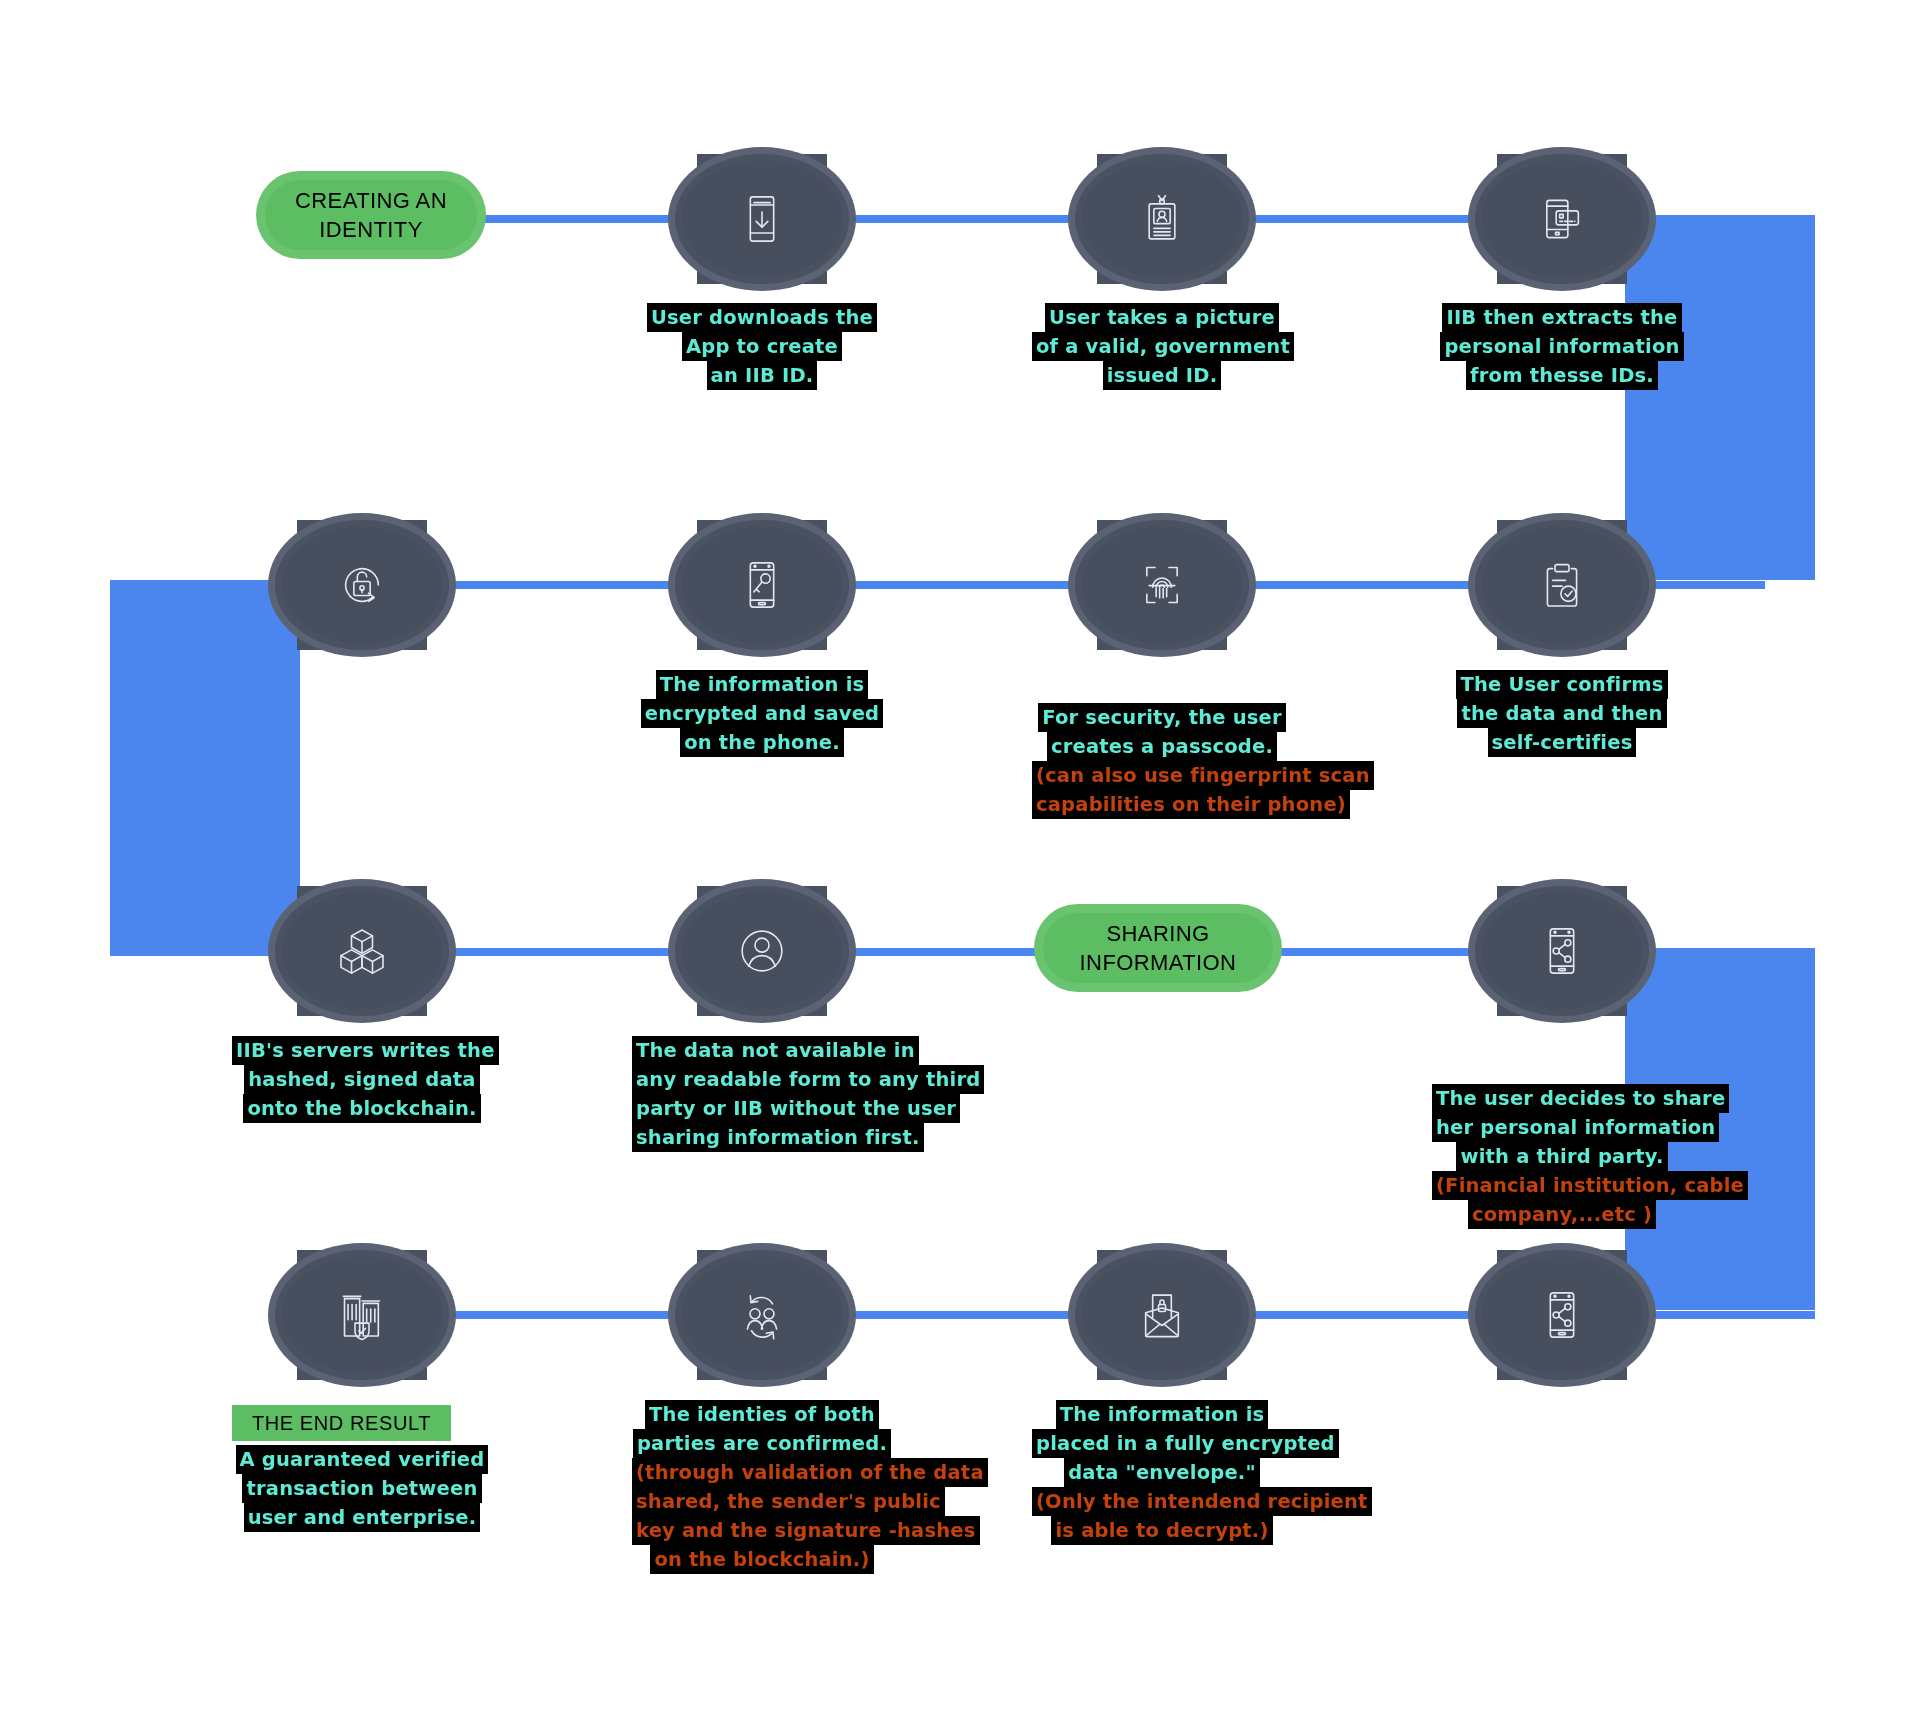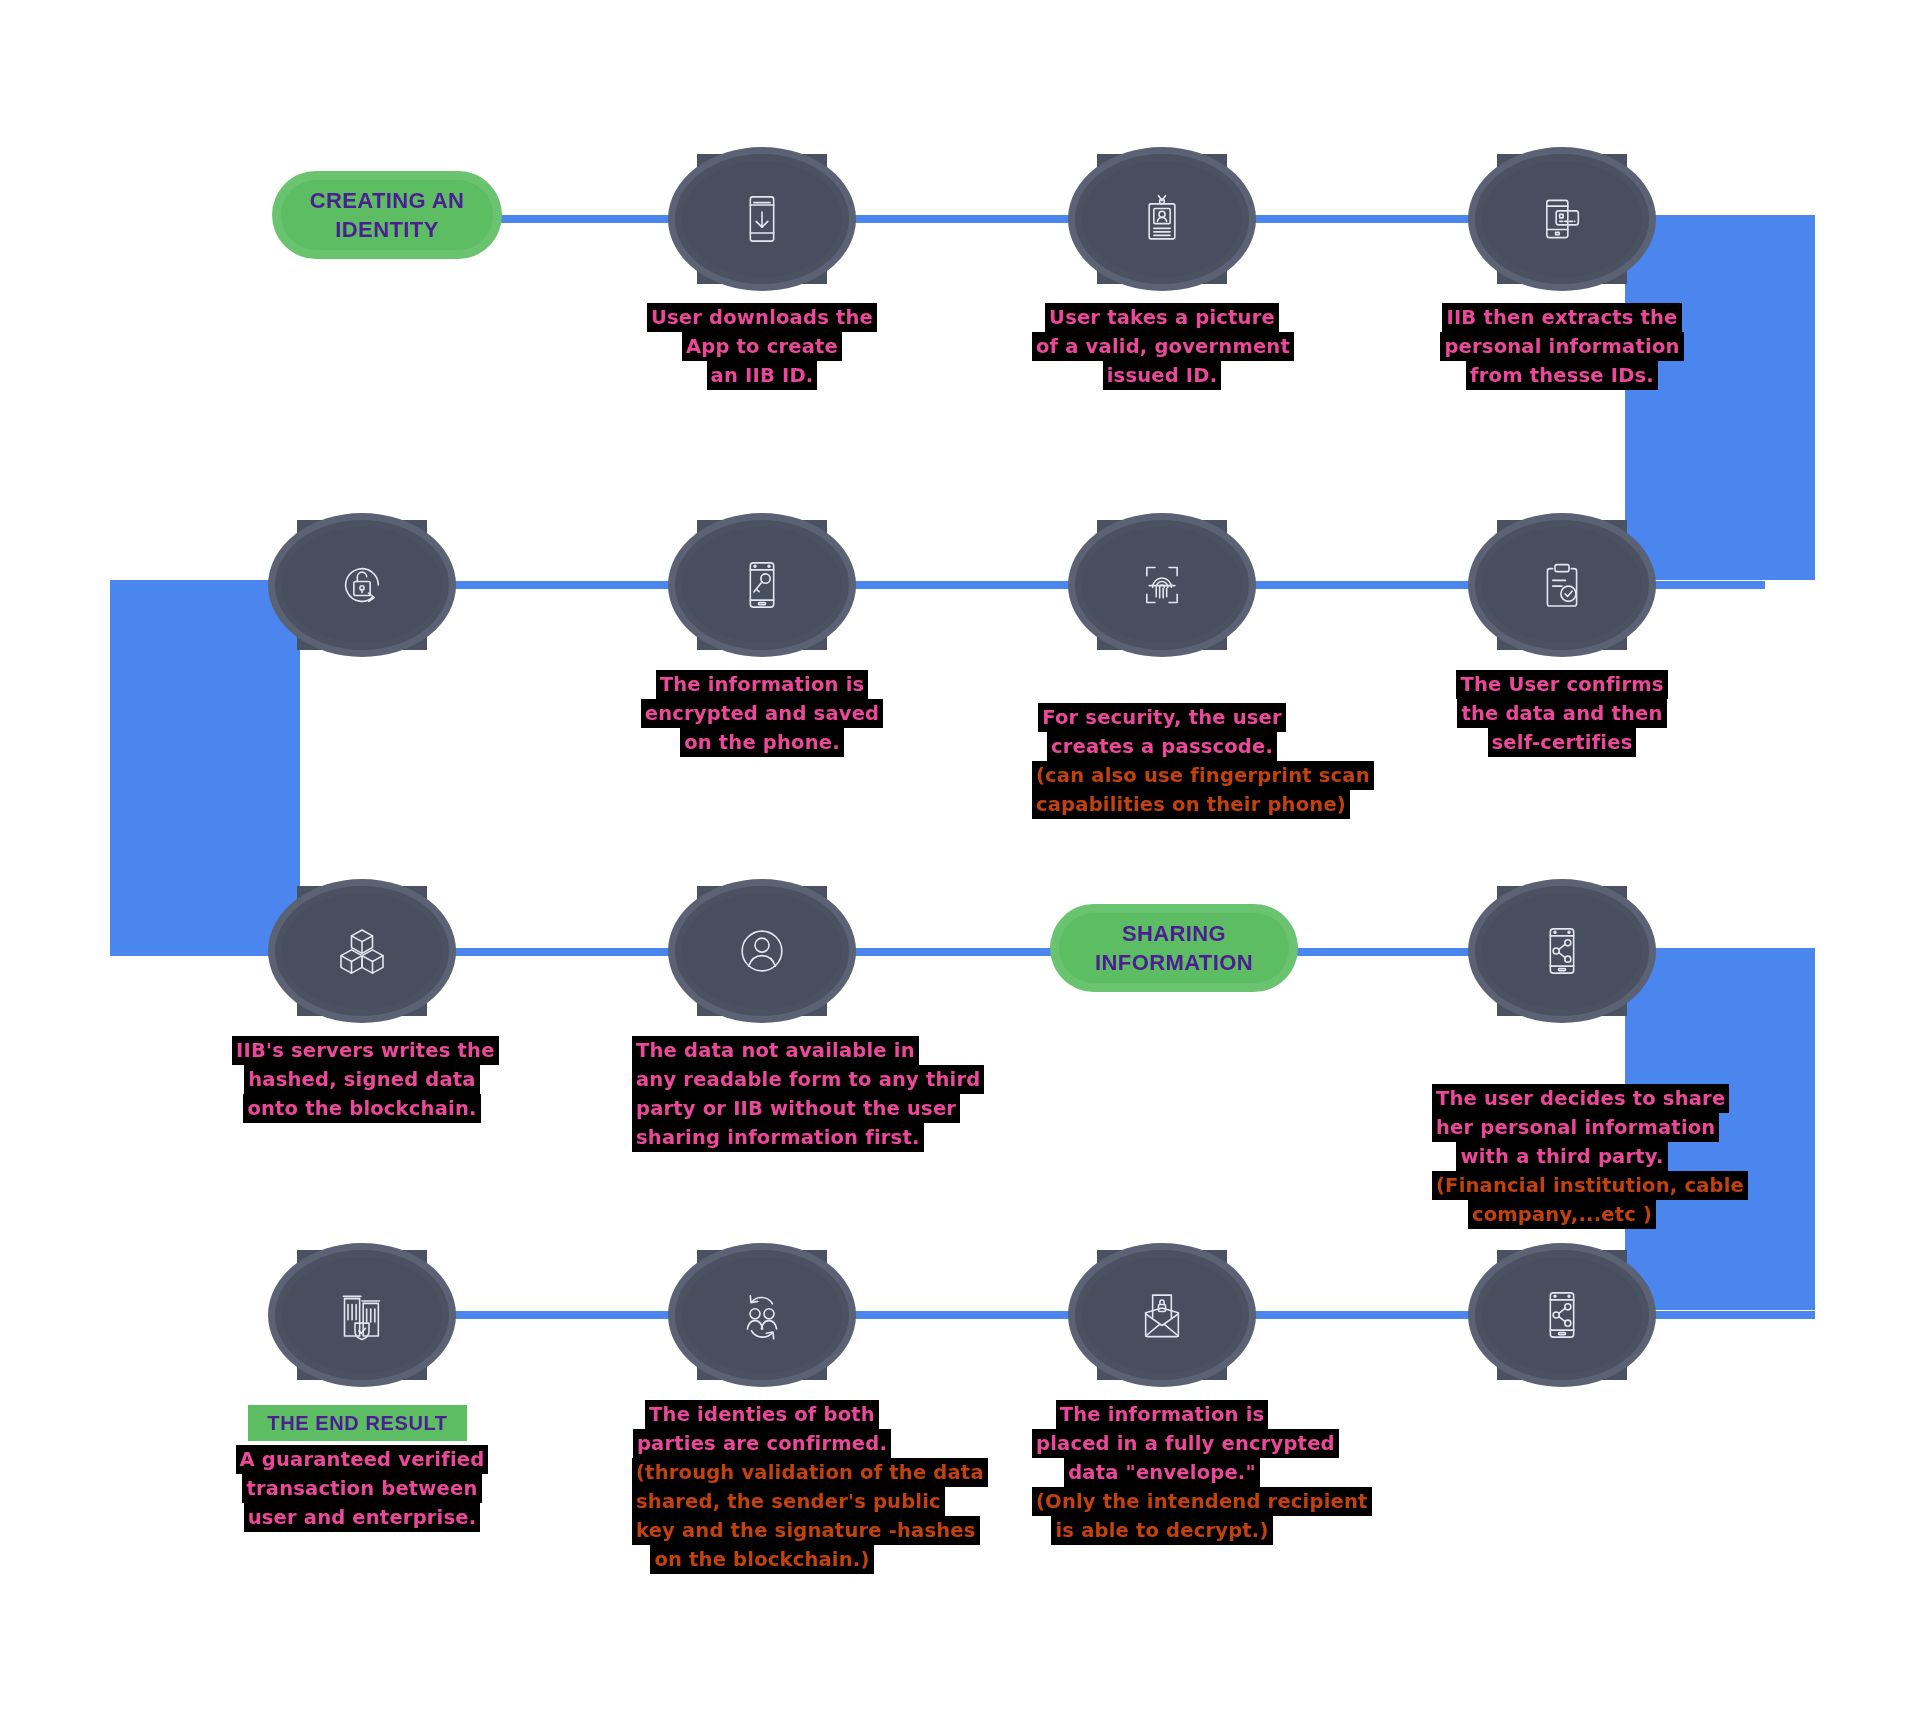--- a/index.html
+++ b/index.html
@@ -55,42 +55,41 @@
     font-family:"DejaVu Sans", sans-serif;
     font-size:19.5px;
     line-height:29px;
     font-weight:700;
     letter-spacing:.2px;
     width:260px;
   }
   .caption .ln{
     display:inline-block;
     background:#000000;
-    color:#ec4899;
+    color:#5eead4;
     padding:0 4px;
   }
   .caption .ln.red{color:#c2410c;}
   .caption .row{display:block;white-space:nowrap;}
 
   
   .pill{
     position:absolute;z-index:6;
     background:#5cbd63;
     border-radius:38px;
     box-shadow:0 0 0 9px #69c36f;
-    color:#4c1d95;
+    color:#000000;
     font-family:"Liberation Sans", sans-serif;
-    font-weight:700;
+    font-weight:400;
     font-size:22px;
     line-height:29px;
     letter-spacing:.4px;
     text-align:center;
     display:flex;align-items:center;justify-content:center;
     flex-direction:column;
-    margin-left:16px;
   }
   .pill.flat{
     border-radius:0;
     box-shadow:none;
     font-size:20px;
     letter-spacing:.6px;
   }
 </style>
 </head>
 <body>

